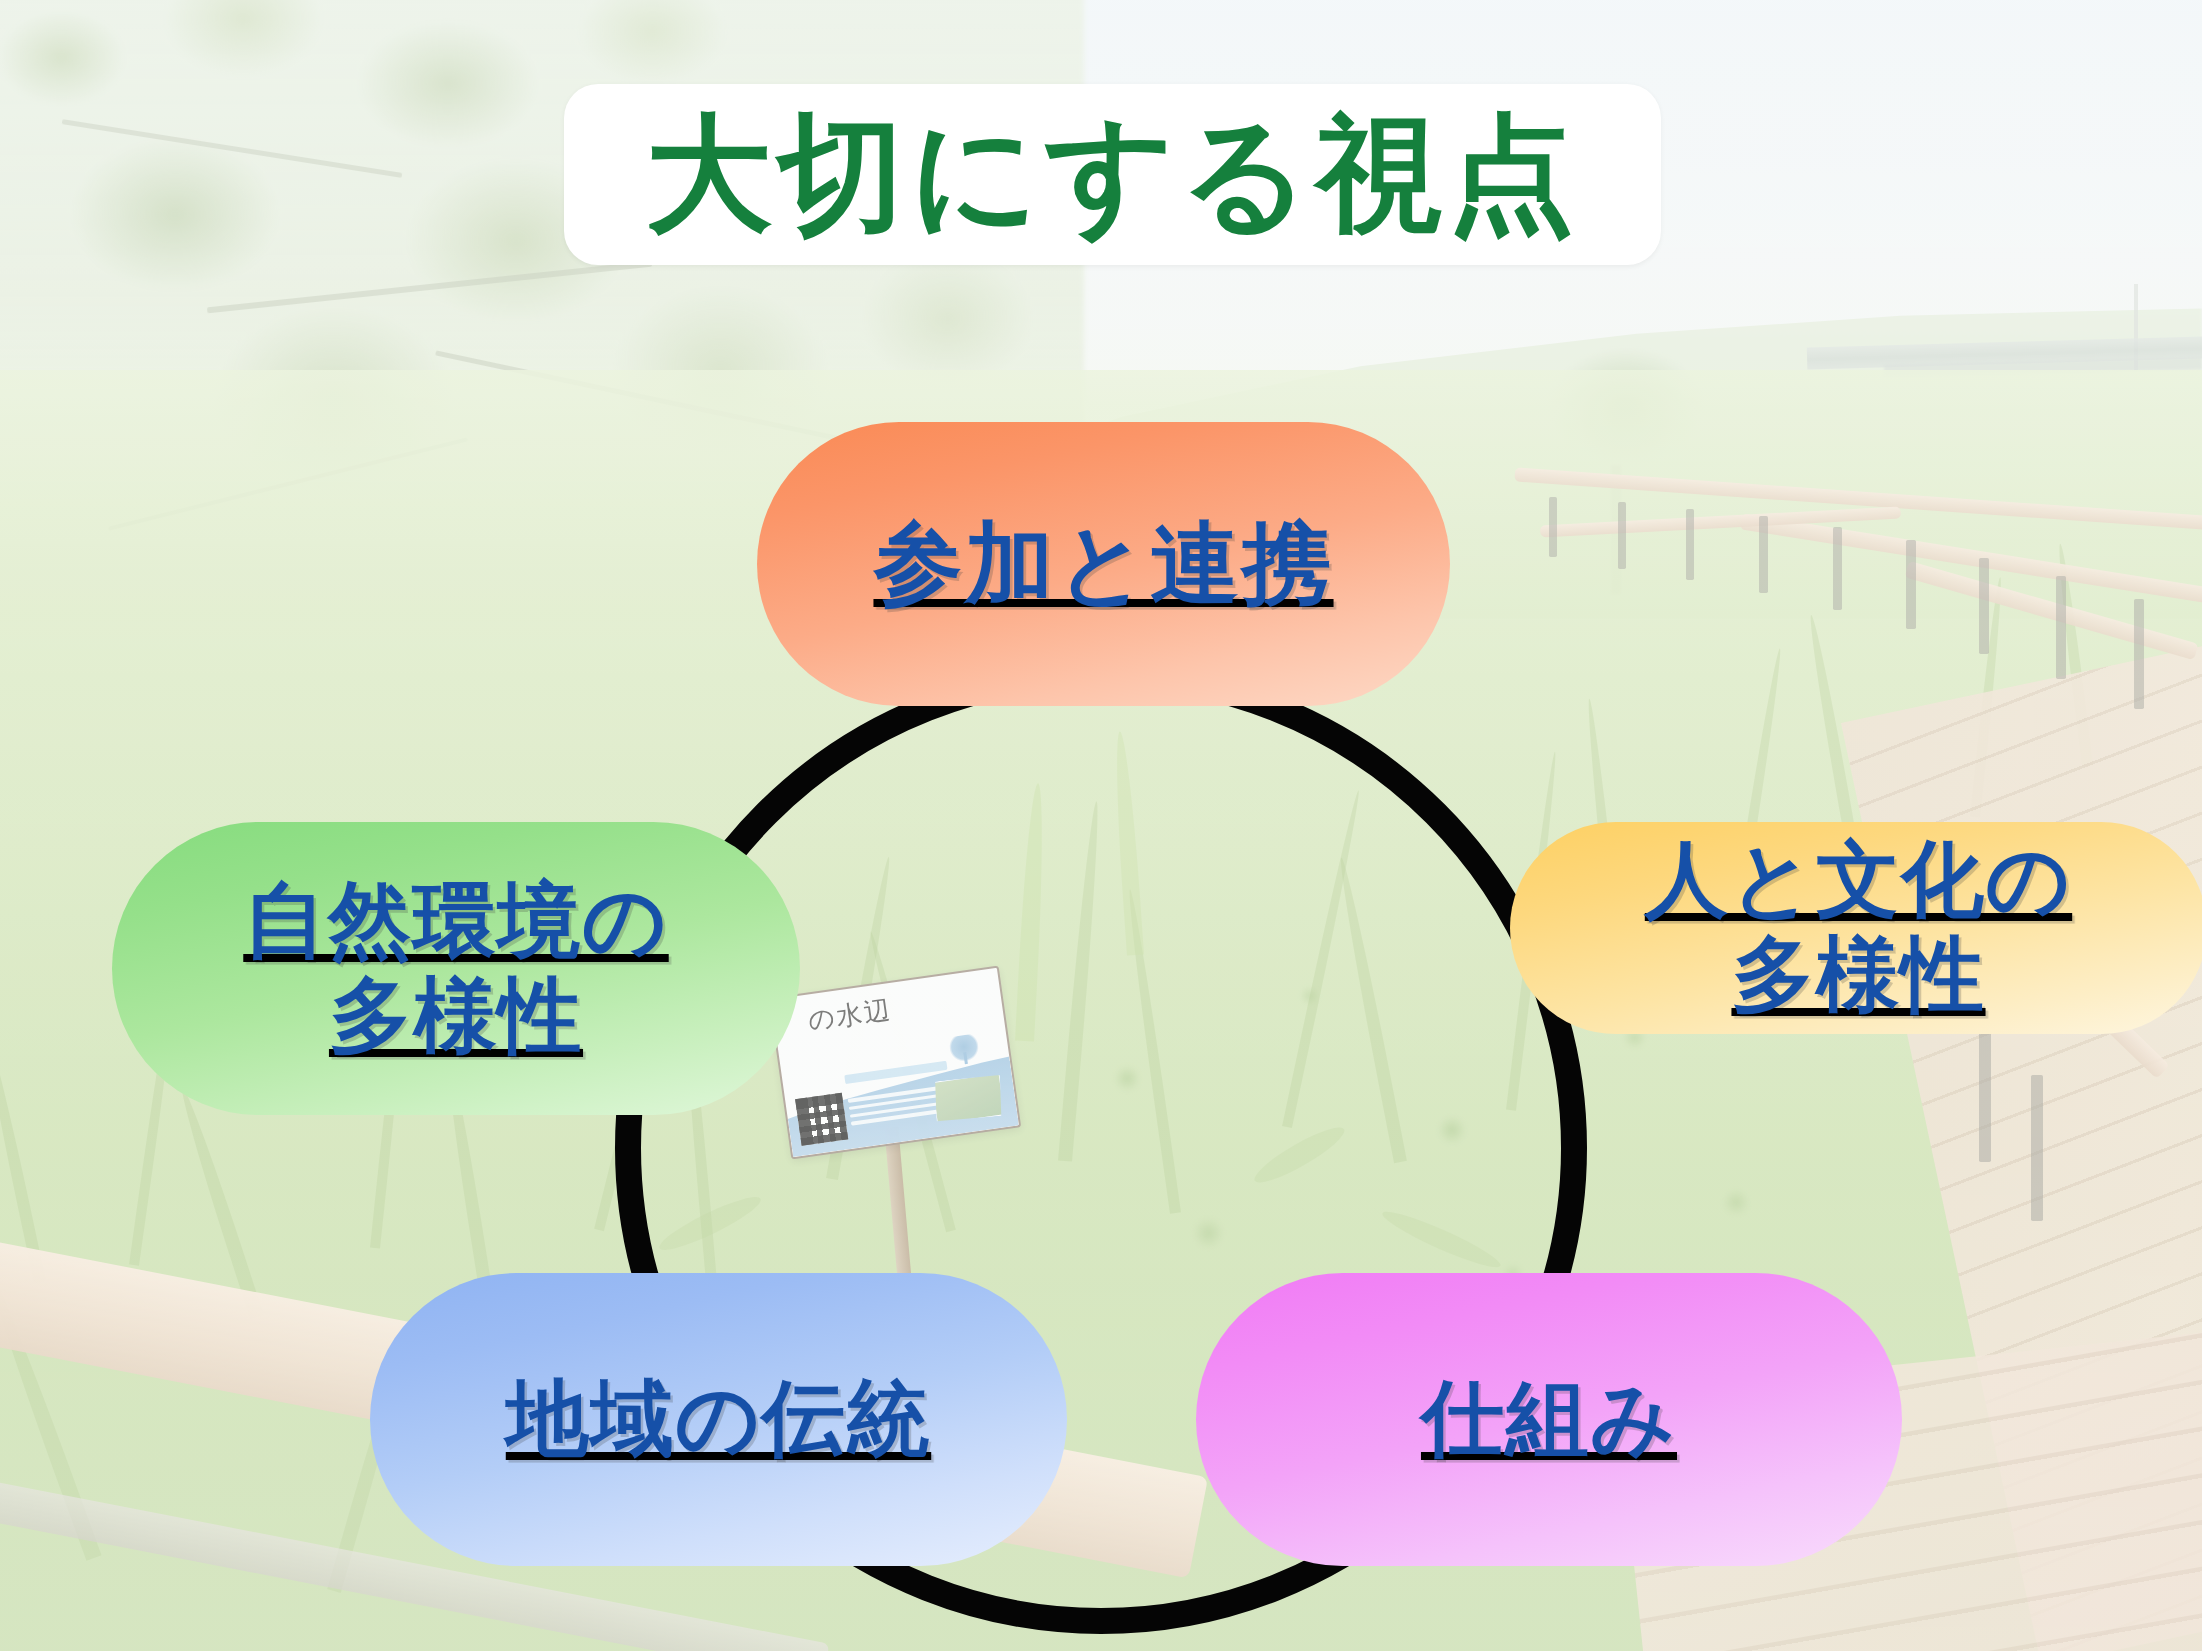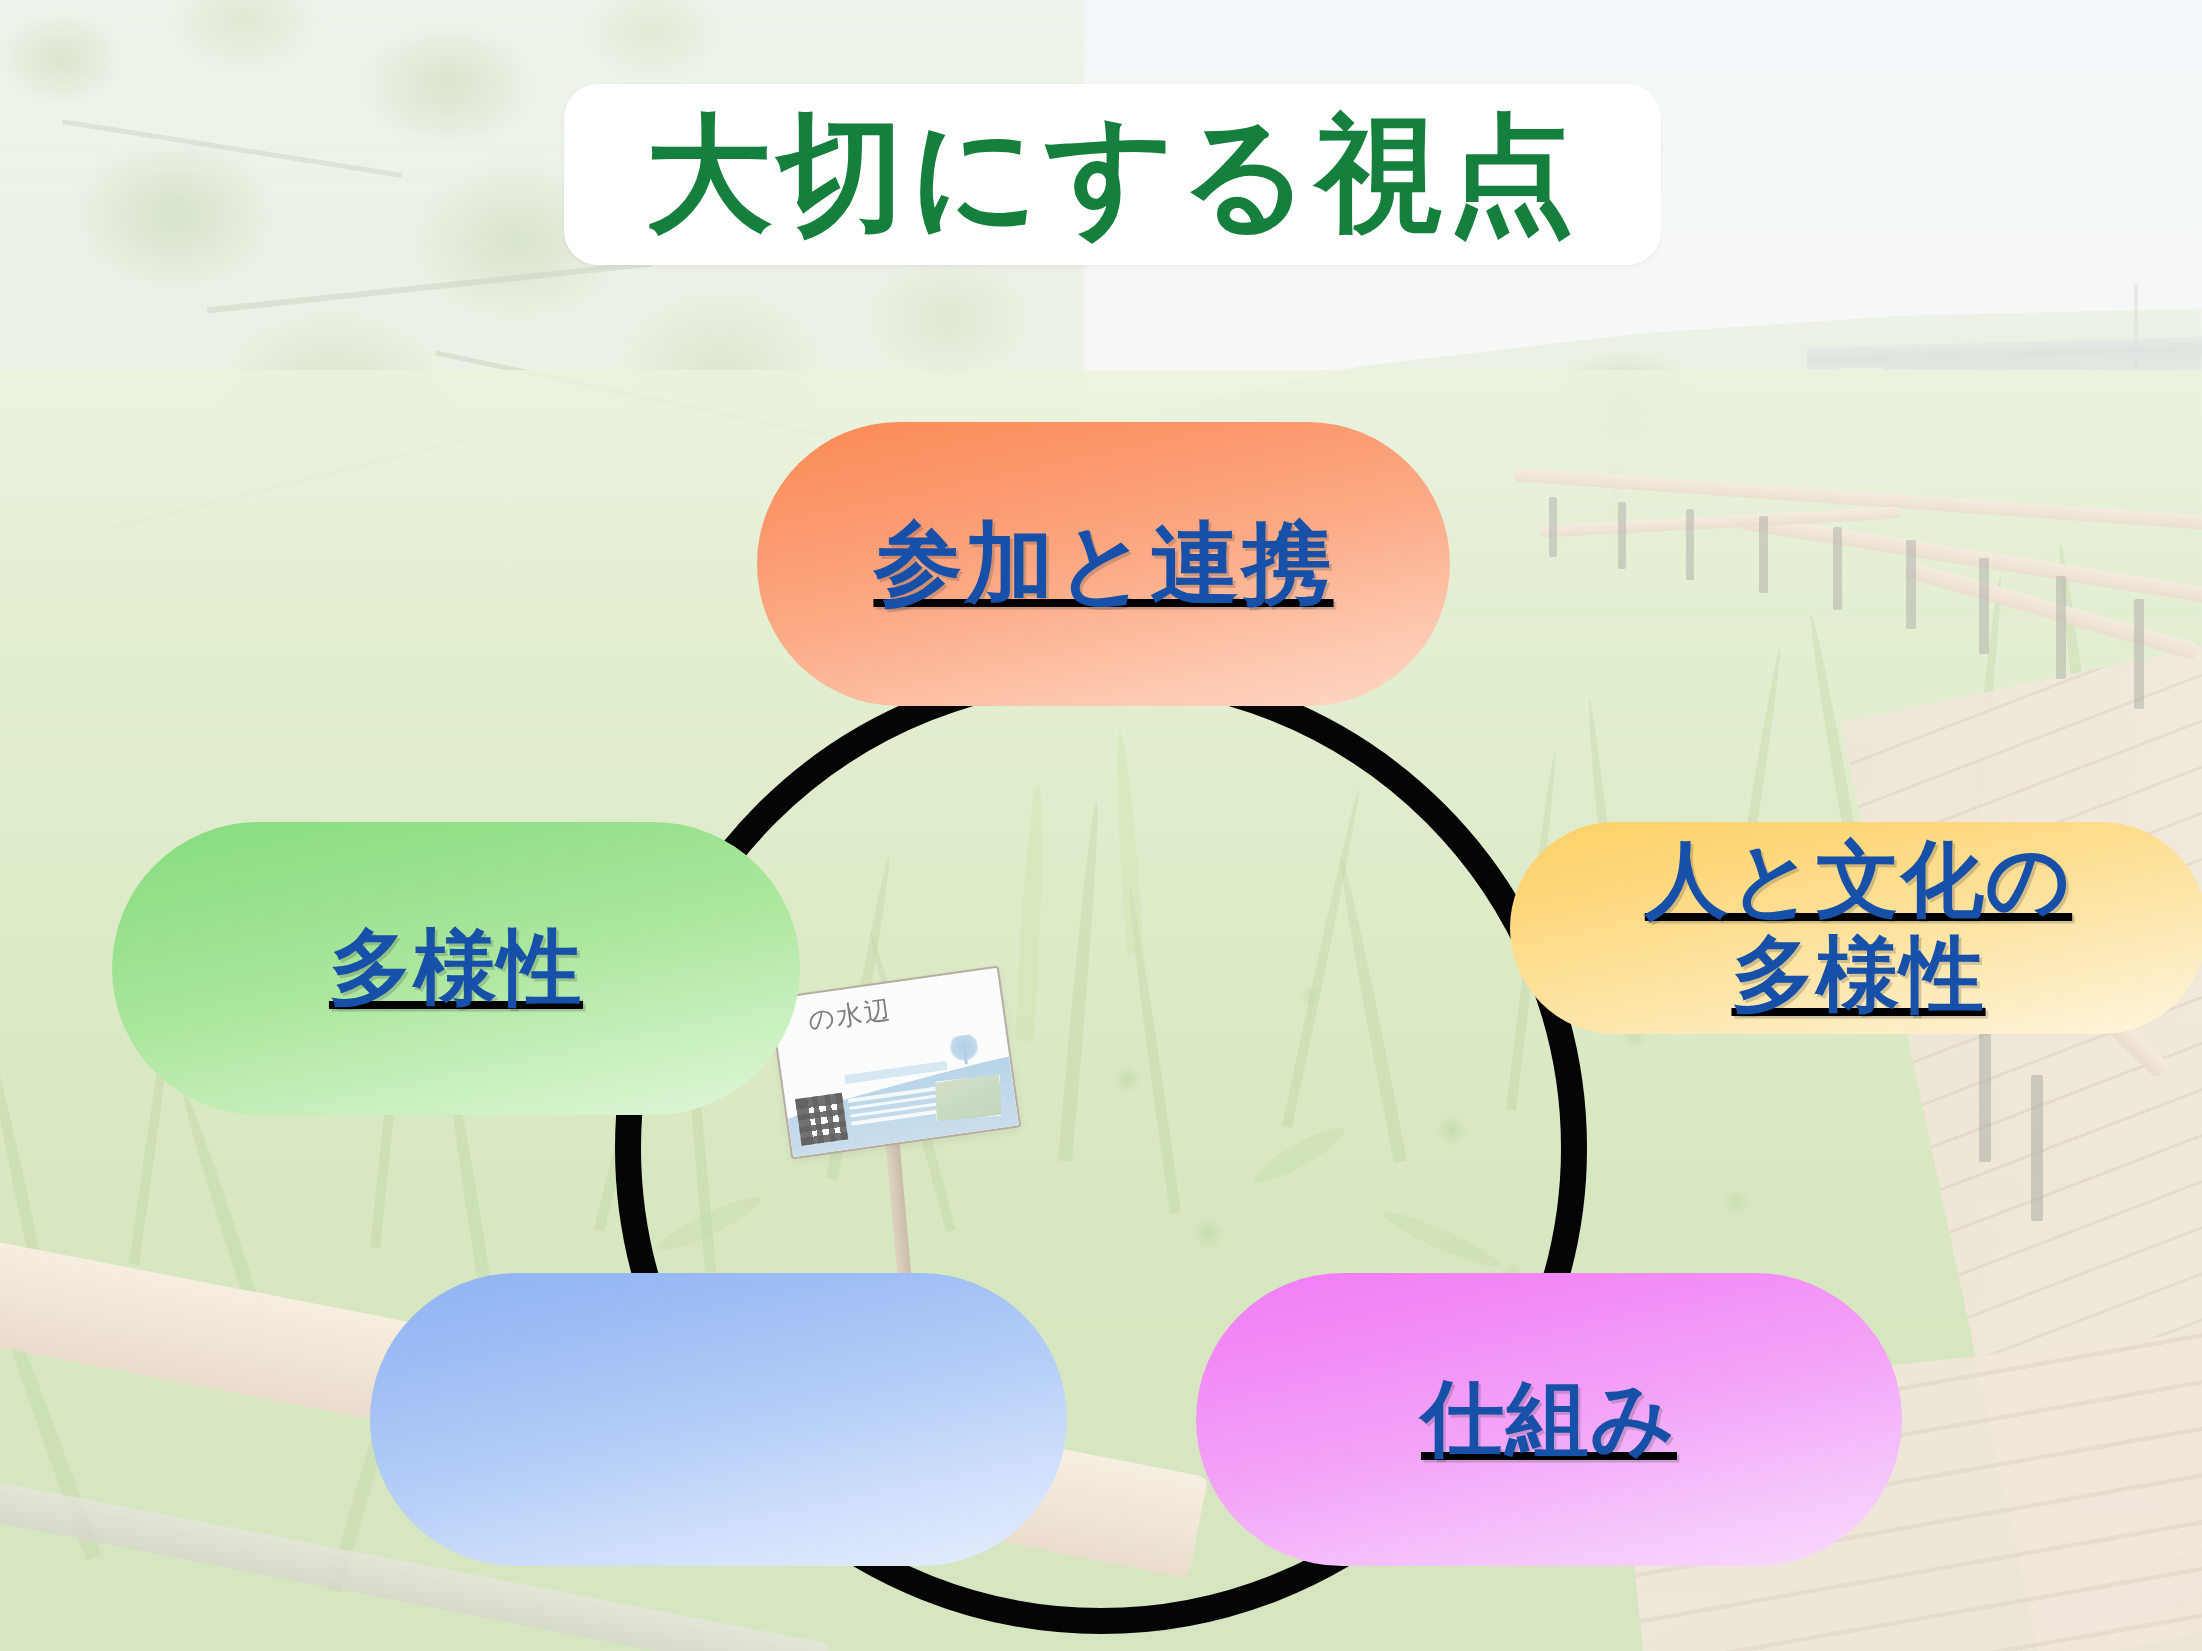--- a/index.html
+++ b/index.html
@@ -351,20 +351,22 @@
   <div class="node two-line" id="node-culture">
     <span>人と文化の</span>
     <span>多様性</span>
   </div>
 
   <div class="node two-line" id="node-circulation">
     <span>仕組み</span>
   </div>
 
   <div class="node two-line" id="node-tradition">
+    <span>地域の伝統</span>
   </div>
 
   <div class="node two-line" id="node-nature">
+    <span>自然環境の</span>
     <span>多様性</span>
   </div>
 
 </div>
 
 
 </body></html>

